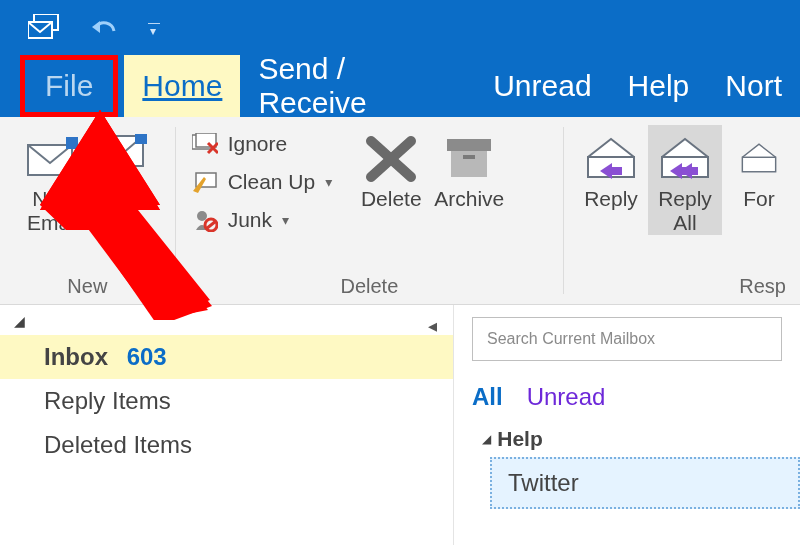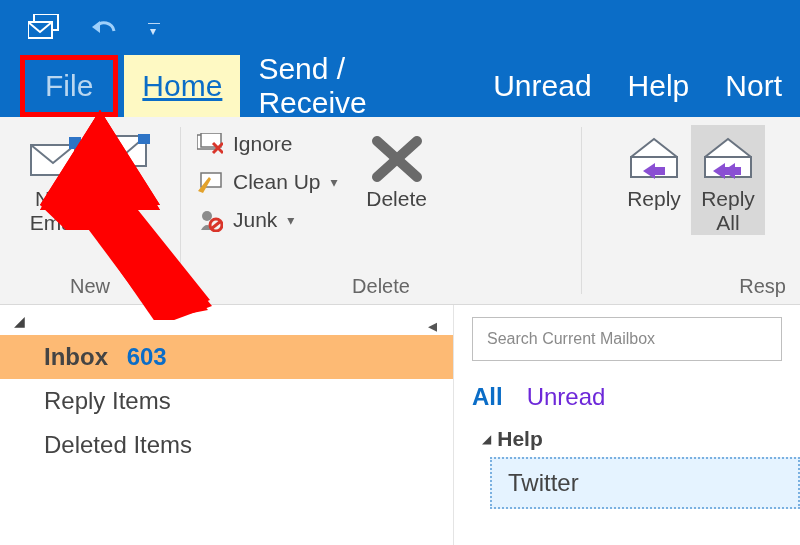--- a/index.html
+++ b/index.html
@@ -132,21 +132,21 @@
     position:absolute;
     top:10px;
     right:16px;
     font-size:18px;
     color:#555;
   }
   .nav-item {
     padding: 8px 0 8px 44px;
     font-size: 24px;
   }
-  .nav-item.sel { background:#fdba74; font-weight:600; }
+  .nav-item.sel { background:#fef9c3; font-weight:600; }
   .nav-item .count { color:#0b6dc7; margin-left:12px; font-weight:600;}
   .readpane {
     flex:1;
     padding: 12px 0 0 18px;
     position:relative;
   }
   .searchbox {
     border:1px solid #bfbfbf;
     height:44px;
     display:flex;
@@ -304,20 +304,30 @@
       <div class="bigbtn" style="margin-left:18px">
         <div class="ico">
           <svg width="56" height="50" viewBox="0 0 56 50">
             <line x1="8" y1="8" x2="48" y2="44" stroke="#6a6a6a" stroke-width="10" stroke-linecap="round"></line>
             <line x1="48" y1="8" x2="8" y2="44" stroke="#6a6a6a" stroke-width="10" stroke-linecap="round"></line>
           </svg>
         </div>
         <span>Delete</span>
       </div>
 
+      <div class="bigbtn">
+        <div class="ico">
+          <svg width="56" height="50" viewBox="0 0 56 50">
+            <rect x="6" y="6" width="44" height="12" fill="#8b8b8b"></rect>
+            <rect x="10" y="18" width="36" height="26" fill="#b8b8b8"></rect>
+            <rect x="22" y="22" width="12" height="4" fill="#7a7a7a"></rect>
+          </svg>
+        </div>
+        <span>Archive</span>
+      </div>
     </div>
     <div class="group-label">Delete</div>
   </div>
 
   <div class="sep"></div>
 
   <div class="group" style="flex:1">
     <div class="group-row">
       <div class="bigbtn">
         <div class="ico">
@@ -334,20 +344,29 @@
           <svg width="58" height="46" viewBox="0 0 58 46">
             <polyline points="6,22 29,4 52,22" fill="#fff" stroke="#697380" stroke-width="2"></polyline>
             <rect x="6" y="22" width="46" height="20" fill="#fff" stroke="#697380" stroke-width="2"></rect>
             <polygon points="26,28 14,36 26,44 26,40 32,40 32,32 26,32" fill="#8a4fd3"></polygon>
             <polygon points="36,28 24,36 36,44 36,40 42,40 42,32 36,32" fill="#8a4fd3"></polygon>
           </svg>
         </div>
         <span>Reply</span>
         <span>All</span>
       </div>
+      <div class="bigbtn" style="padding-right:0">
+        <div class="ico">
+          <svg width="42" height="46" viewBox="0 0 58 46">
+            <polyline points="6,22 29,4 52,22" fill="#fff" stroke="#697380" stroke-width="2"></polyline>
+            <rect x="6" y="22" width="46" height="20" fill="#fff" stroke="#697380" stroke-width="2"></rect>
+          </svg>
+        </div>
+        <span>For</span>
+      </div>
     </div>
     <div class="group-label" style="text-align:right;padding-right:4px">Resp</div>
   </div>
 </div>
 
 <div class="lower">
   <div class="navpane">
     <span class="collapse-caret">◂</span>
     <div class="fav-header">
       <span class="tri">◢</span>

